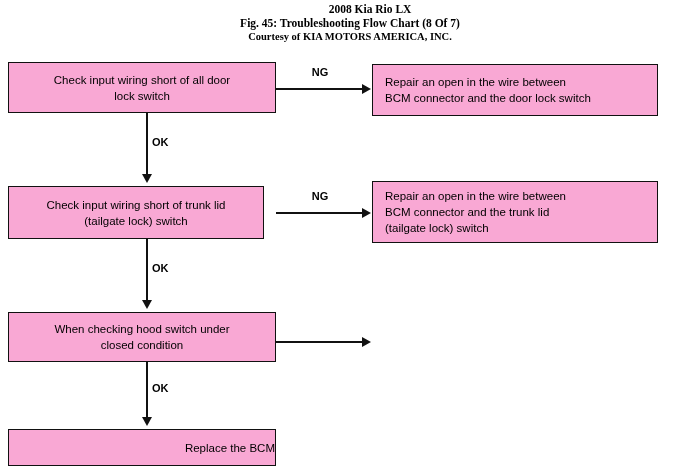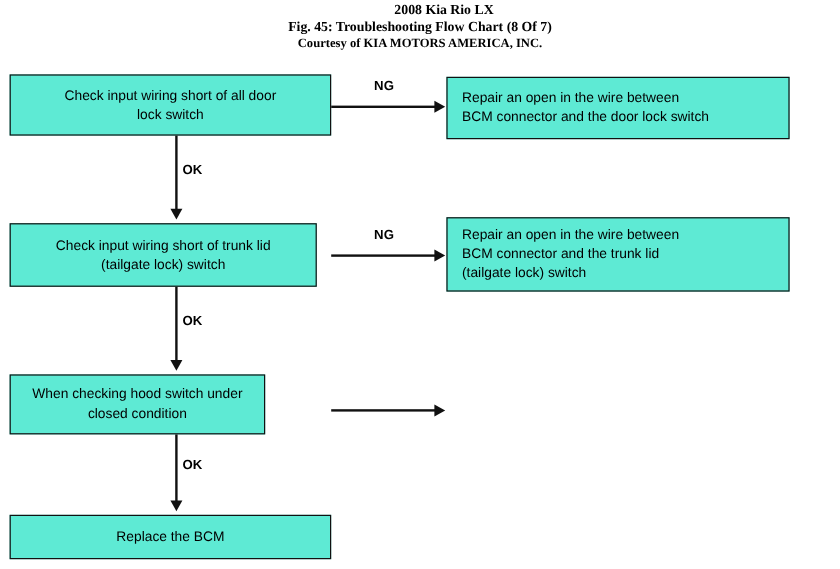--- a/index.html
+++ b/index.html
@@ -35,43 +35,43 @@
   }
   .h1 { font-size: 11.5px; margin-left: 40px; }
   .h2 { font-size: 11.5px; }
   .h3 { font-size: 10.5px; }
 
   
   .node {
     position: absolute;
     box-sizing: border-box;
     border: 1.6px solid #111111;
-    background: #5eead4;
+    background: #f9a8d4;
     display: flex;
     flex-direction: column;
     justify-content: center;
     font-size: 11.5px;
     line-height: 16px;
     color: #000;
   }
   .node .txt {
     display: block;
     white-space: pre-line;
   }
   .node.center .txt { text-align: center; }
   .node.left   .txt { text-align: left; padding-left: 12px; }
 
   
   #node-door-lock      { left: 8px;   top: 62px;  width: 268px; height: 51px; }
   #node-door-repair    { left: 372px; top: 64px;  width: 286px; height: 52px; }
   #node-trunk-lid      { left: 8px;   top: 186px; width: 256px; height: 53px; }
   #node-trunk-repair   { left: 372px; top: 181px; width: 286px; height: 62px; }
-  #node-hood-closed    { left: 8px;   top: 312px; width: 213px; height: 50px; }
+  #node-hood-closed    { left: 8px;   top: 312px; width: 268px; height: 50px; }
   #node-hood-check     { left: 372px; top: 322px; width: 286px; height: 36px; }
-  #node-replace-bcm    { left: 8px;   top: 429px; width: 268px; height: 37px; }
+  #node-replace-bcm    { left: 8px;   top: 429px; width: 268px; height: 37px; align-items: flex-end; }
 
   
   .vline {
     position: absolute;
     width: 1.6px;
     background: #111111;
   }
   .hline {
     position: absolute;
     height: 1.6px;

